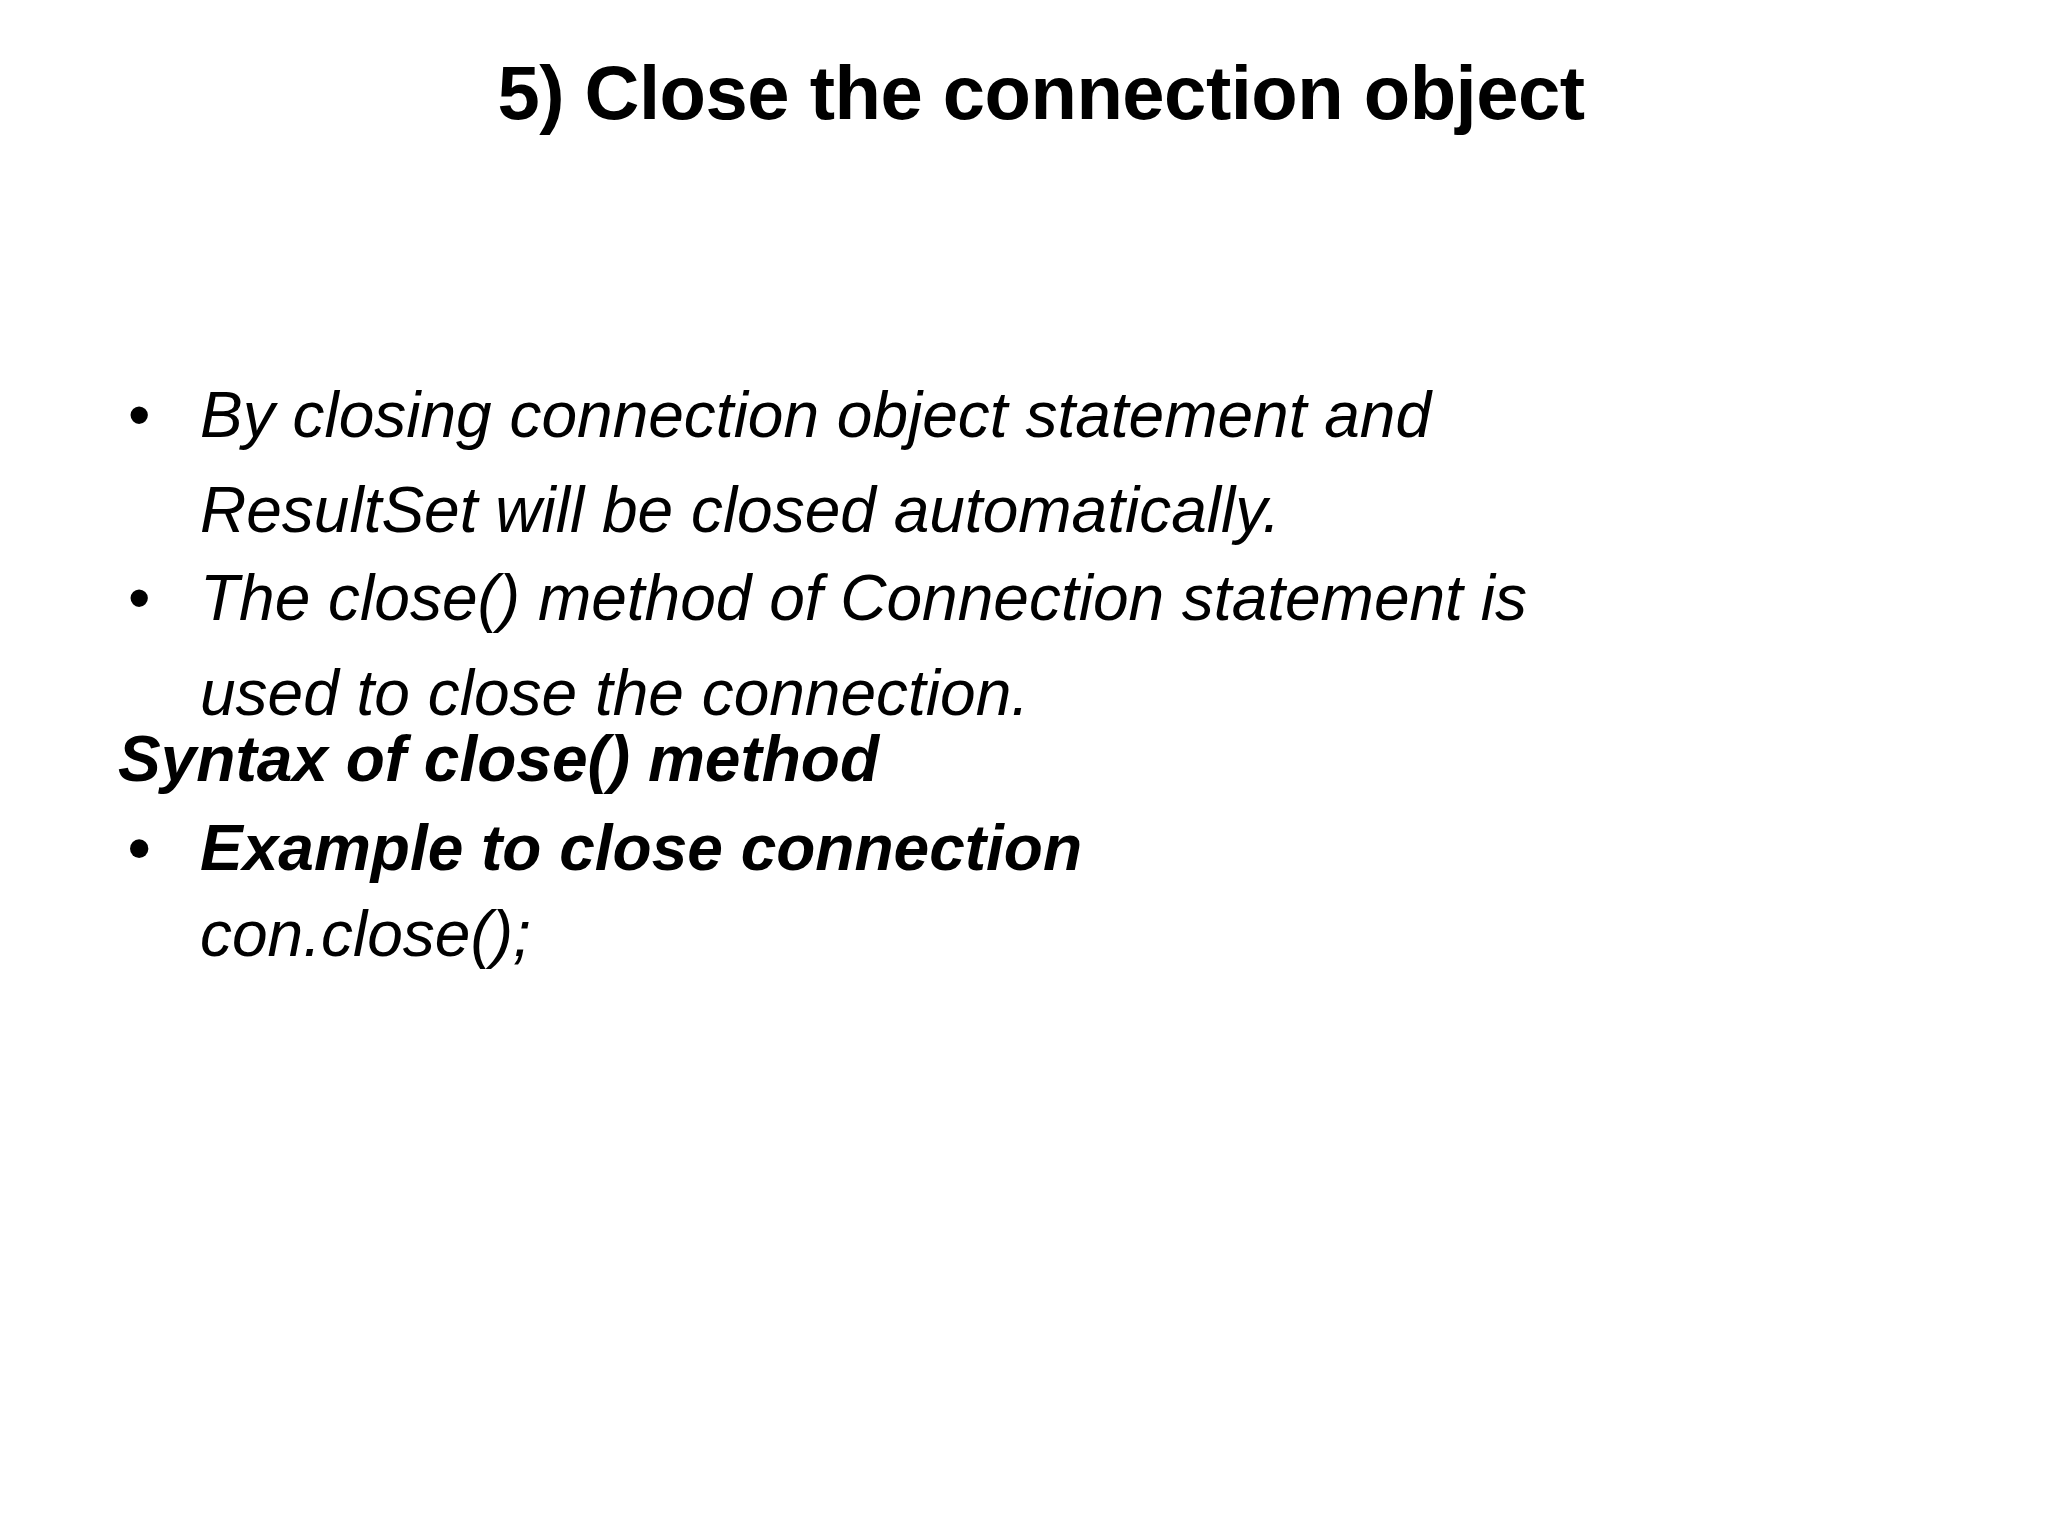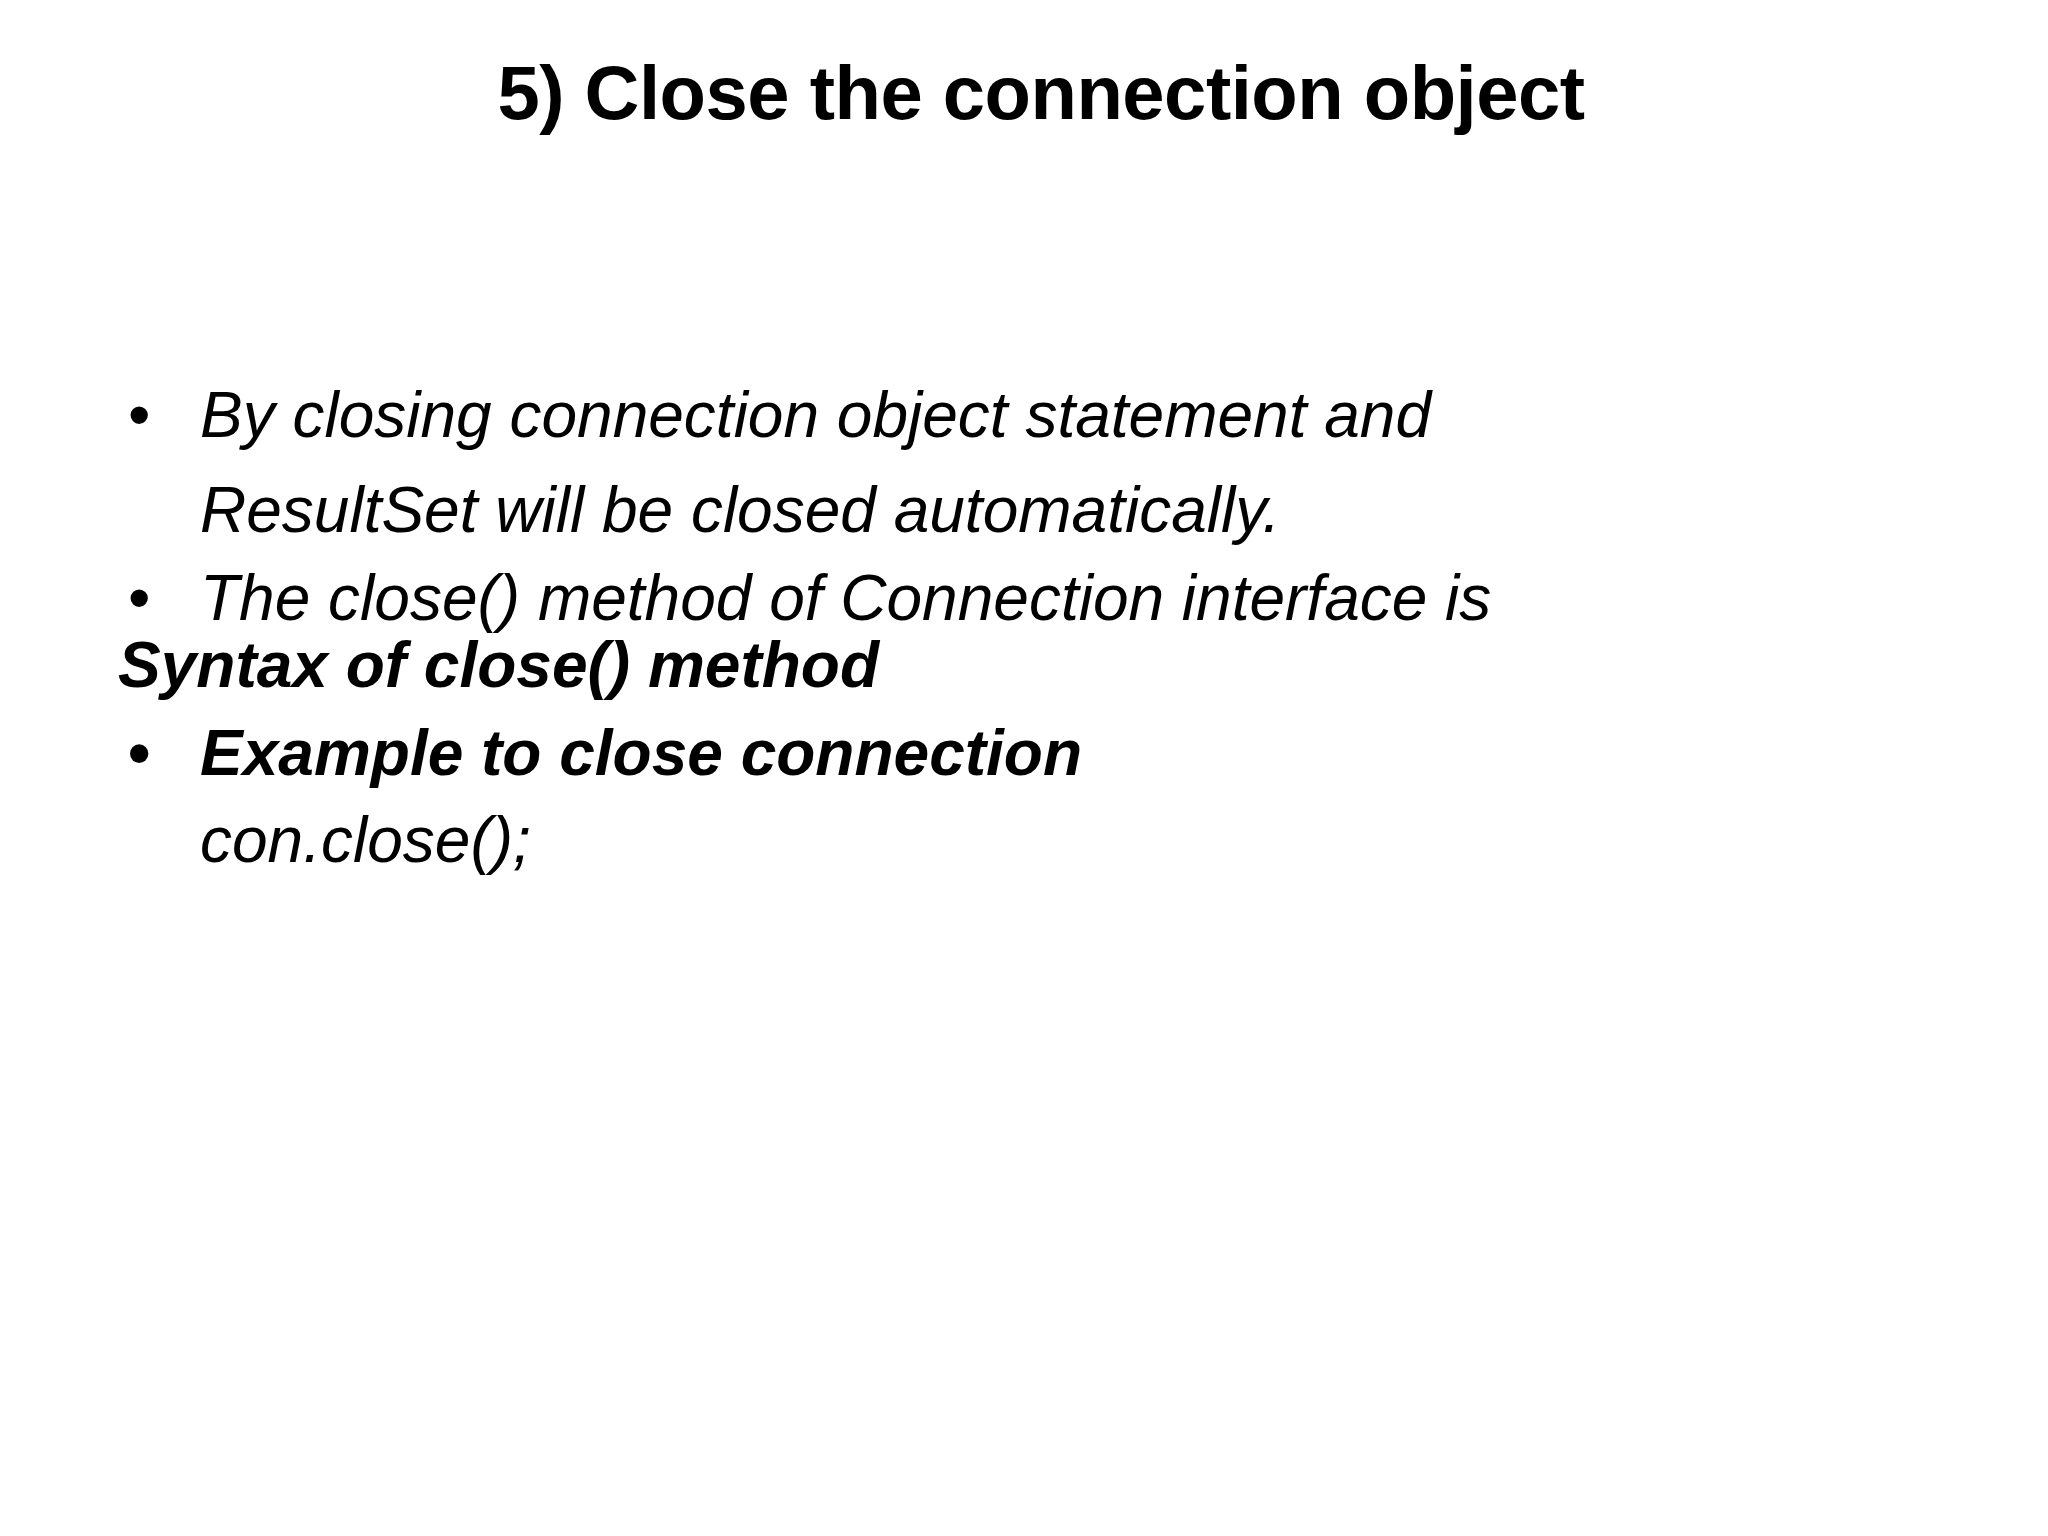--- a/index.html
+++ b/index.html
@@ -106,19 +106,20 @@
 <body>
 
 <div class="slide">
 
   <div class="slide-title">5) Close the connection object</div>
 
   <div class="body-block">
 
   <div class="line bulleted"><span class="bullet-dot">•</span><span class="line-text">By closing connection object statement and</span></div>
       <div class="line cont"><span class="line-text">ResultSet will be closed automatically.</span></div>
-      <div class="line bulleted"><span class="bullet-dot">•</span><span class="line-text">The close() method of Connection interface is</span></div>
+      <div class="line bulleted"><span class="bullet-dot">•</span><span class="line-text">The close() method of Connection statement is</span></div>
+      <div class="line cont"><span class="line-text">used to close the connection.</span></div>
       <div class="line flush bold"><span class="line-text">Syntax of close() method</span></div>
       <div class="line bulleted bold"><span class="bullet-dot">•</span><span class="line-text">Example to close connection</span></div>
       <div class="line indented"><span class="line-text">con.close();</span></div>
     </div>
 
 </div>
 
 </body></html>

